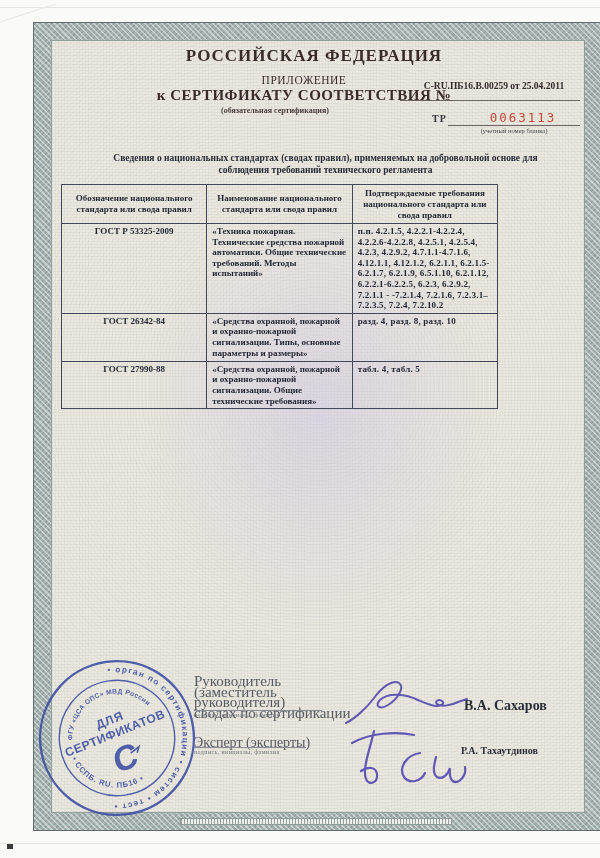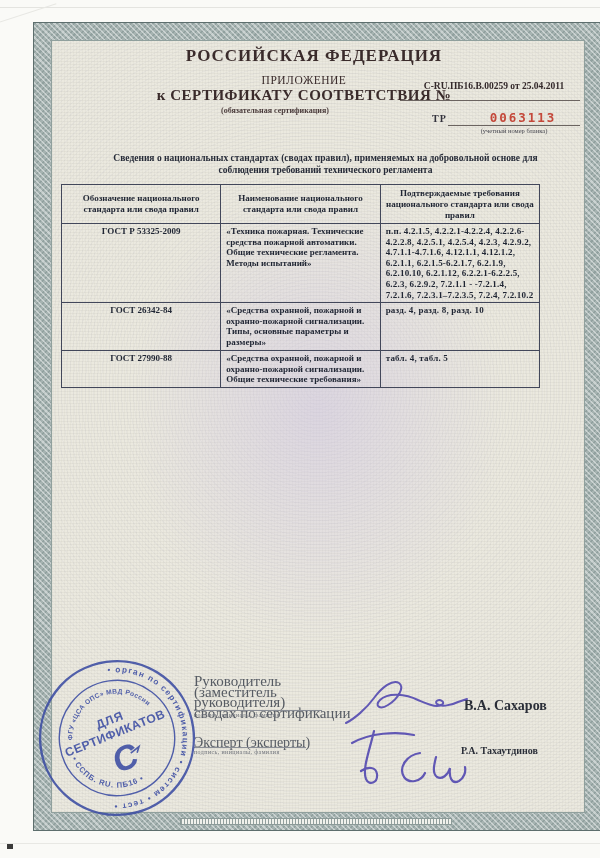--- a/index.html
+++ b/index.html
@@ -55,37 +55,37 @@
     text-align:center; font-size:8px; font-weight:bold; color:#4a3b3b;
   }
   .cert-number {
     position:absolute; left:364px; top:58px; width:192px;
     text-align:center; font-size:9.5px; font-weight:bold; color:#33282a;
   }
   .underline1 { position:absolute; left:366px; top:77px; width:180px; height:1px; background:#6b6460; }
   .tr-label { position:absolute; left:398px; top:90px; font-size:10px; font-weight:bold; color:#33323c; letter-spacing:1px; }
   .blank-number {
     position:absolute; left:428px; top:87px; width:122px;
-    text-align:center; font-size:12.5px; font-weight:bold;
+    text-align:center; font-size:12.5px; font-weight:normal;
     font-family:"DejaVu Sans Mono", monospace; letter-spacing:2px; color:#c4483a;
   }
   .underline2 { position:absolute; left:414px; top:102px; width:132px; height:1px; background:#6b6460; }
   .blank-caption {
     position:absolute; left:414px; top:104px; width:132px;
     text-align:center; font-size:6.5px; color:#474750;
   }
 
   .intro {
     position:absolute; left:16px; top:130px; width:508px;
     text-align:center; font-size:9.5px; font-weight:bold; color:#262b38; line-height:11.5px;padding-left:43px;
   }
 
   
   table.standards {
-    position:absolute; left:27px; top:161px; width:479px;
+    position:absolute; left:27px; top:161px; width:437px;
     border-collapse:collapse; table-layout:fixed;
   }
   table.standards th, table.standards td {
     border:1px solid #42475a;
     font-size:9px; font-weight:bold; color:#1f2533;
     vertical-align:top; line-height:10.6px; padding:2px 5px;
   }
   table.standards th { text-align:center; vertical-align:middle; height:39px; line-height:11px; }
   td.c1 { text-align:center; width:144px; }
   td.c2 { width:192px; }
@@ -149,22 +149,22 @@
       <thead>
         <tr>
           <th>Обозначение национального стандарта или свода правил</th>
           <th>Наименование национального стандарта или свода правил</th>
           <th>Подтверждаемые требования национального стандарта или свода правил</th>
         </tr>
       </thead>
       <tbody>
         <tr class="r1">
           <td class="c1">ГОСТ Р 53325-2009</td>
-          <td class="c2">«Техника пожарная. Технические средства пожарной автоматики. Общие технические регламента. Методы испытаний»</td>
-          <td class="c3">п.п. 4.2.1.5, 4.2.2.1-4.2.2.4, 4.2.2.6-4.2.2.8, 4.2.5.1, 4.2.5.4, 4.2.3, 4.2.9.2, 4.7.1.1-4.7.1.6, 4.12.1.1, 4.12.1.2, 6.2.1.1, 6.2.1.5-6.2.1.7, 6.2.1.9, 6.2.10.10, 6.2.1.12, 6.2.2.1-6.2.2.5, 6.2.3, 6.2.9.2, 7.2.1.1 - -7.2.1.4, 7.2.1.6, 7.2.3.1–7.2.3.5, 7.2.4, 7.2.10.2</td>
+          <td class="c2">«Техника пожарная. Технические средства пожарной автоматики. Общие технические требований. Методы испытаний»</td>
+          <td class="c3">п.п. 4.2.1.5, 4.2.2.1-4.2.2.4, 4.2.2.6-4.2.2.8, 4.2.5.1, 4.2.5.4, 4.2.3, 4.2.9.2, 4.7.1.1-4.7.1.6, 4.12.1.1, 4.12.1.2, 6.2.1.1, 6.2.1.5-6.2.1.7, 6.2.1.9, 6.5.1.10, 6.2.1.12, 6.2.2.1-6.2.2.5, 6.2.3, 6.2.9.2, 7.2.1.1 - -7.2.1.4, 7.2.1.6, 7.2.3.1–7.2.3.5, 7.2.4, 7.2.10.2</td>
         </tr>
         <tr class="r2">
           <td class="c1">ГОСТ 26342-84</td>
           <td class="c2">«Средства охранной, пожарной и охранно-пожарной сигнализации. Типы, основные параметры и размеры»</td>
           <td class="c3">разд. 4, разд. 8, разд. 10</td>
         </tr>
         <tr class="r3">
           <td class="c1">ГОСТ 27990-88</td>
           <td class="c2">«Средства охранной, пожарной и охранно-пожарной сигнализации. Общие технические требования»</td>
           <td class="c3">табл. 4, табл. 5</td>

